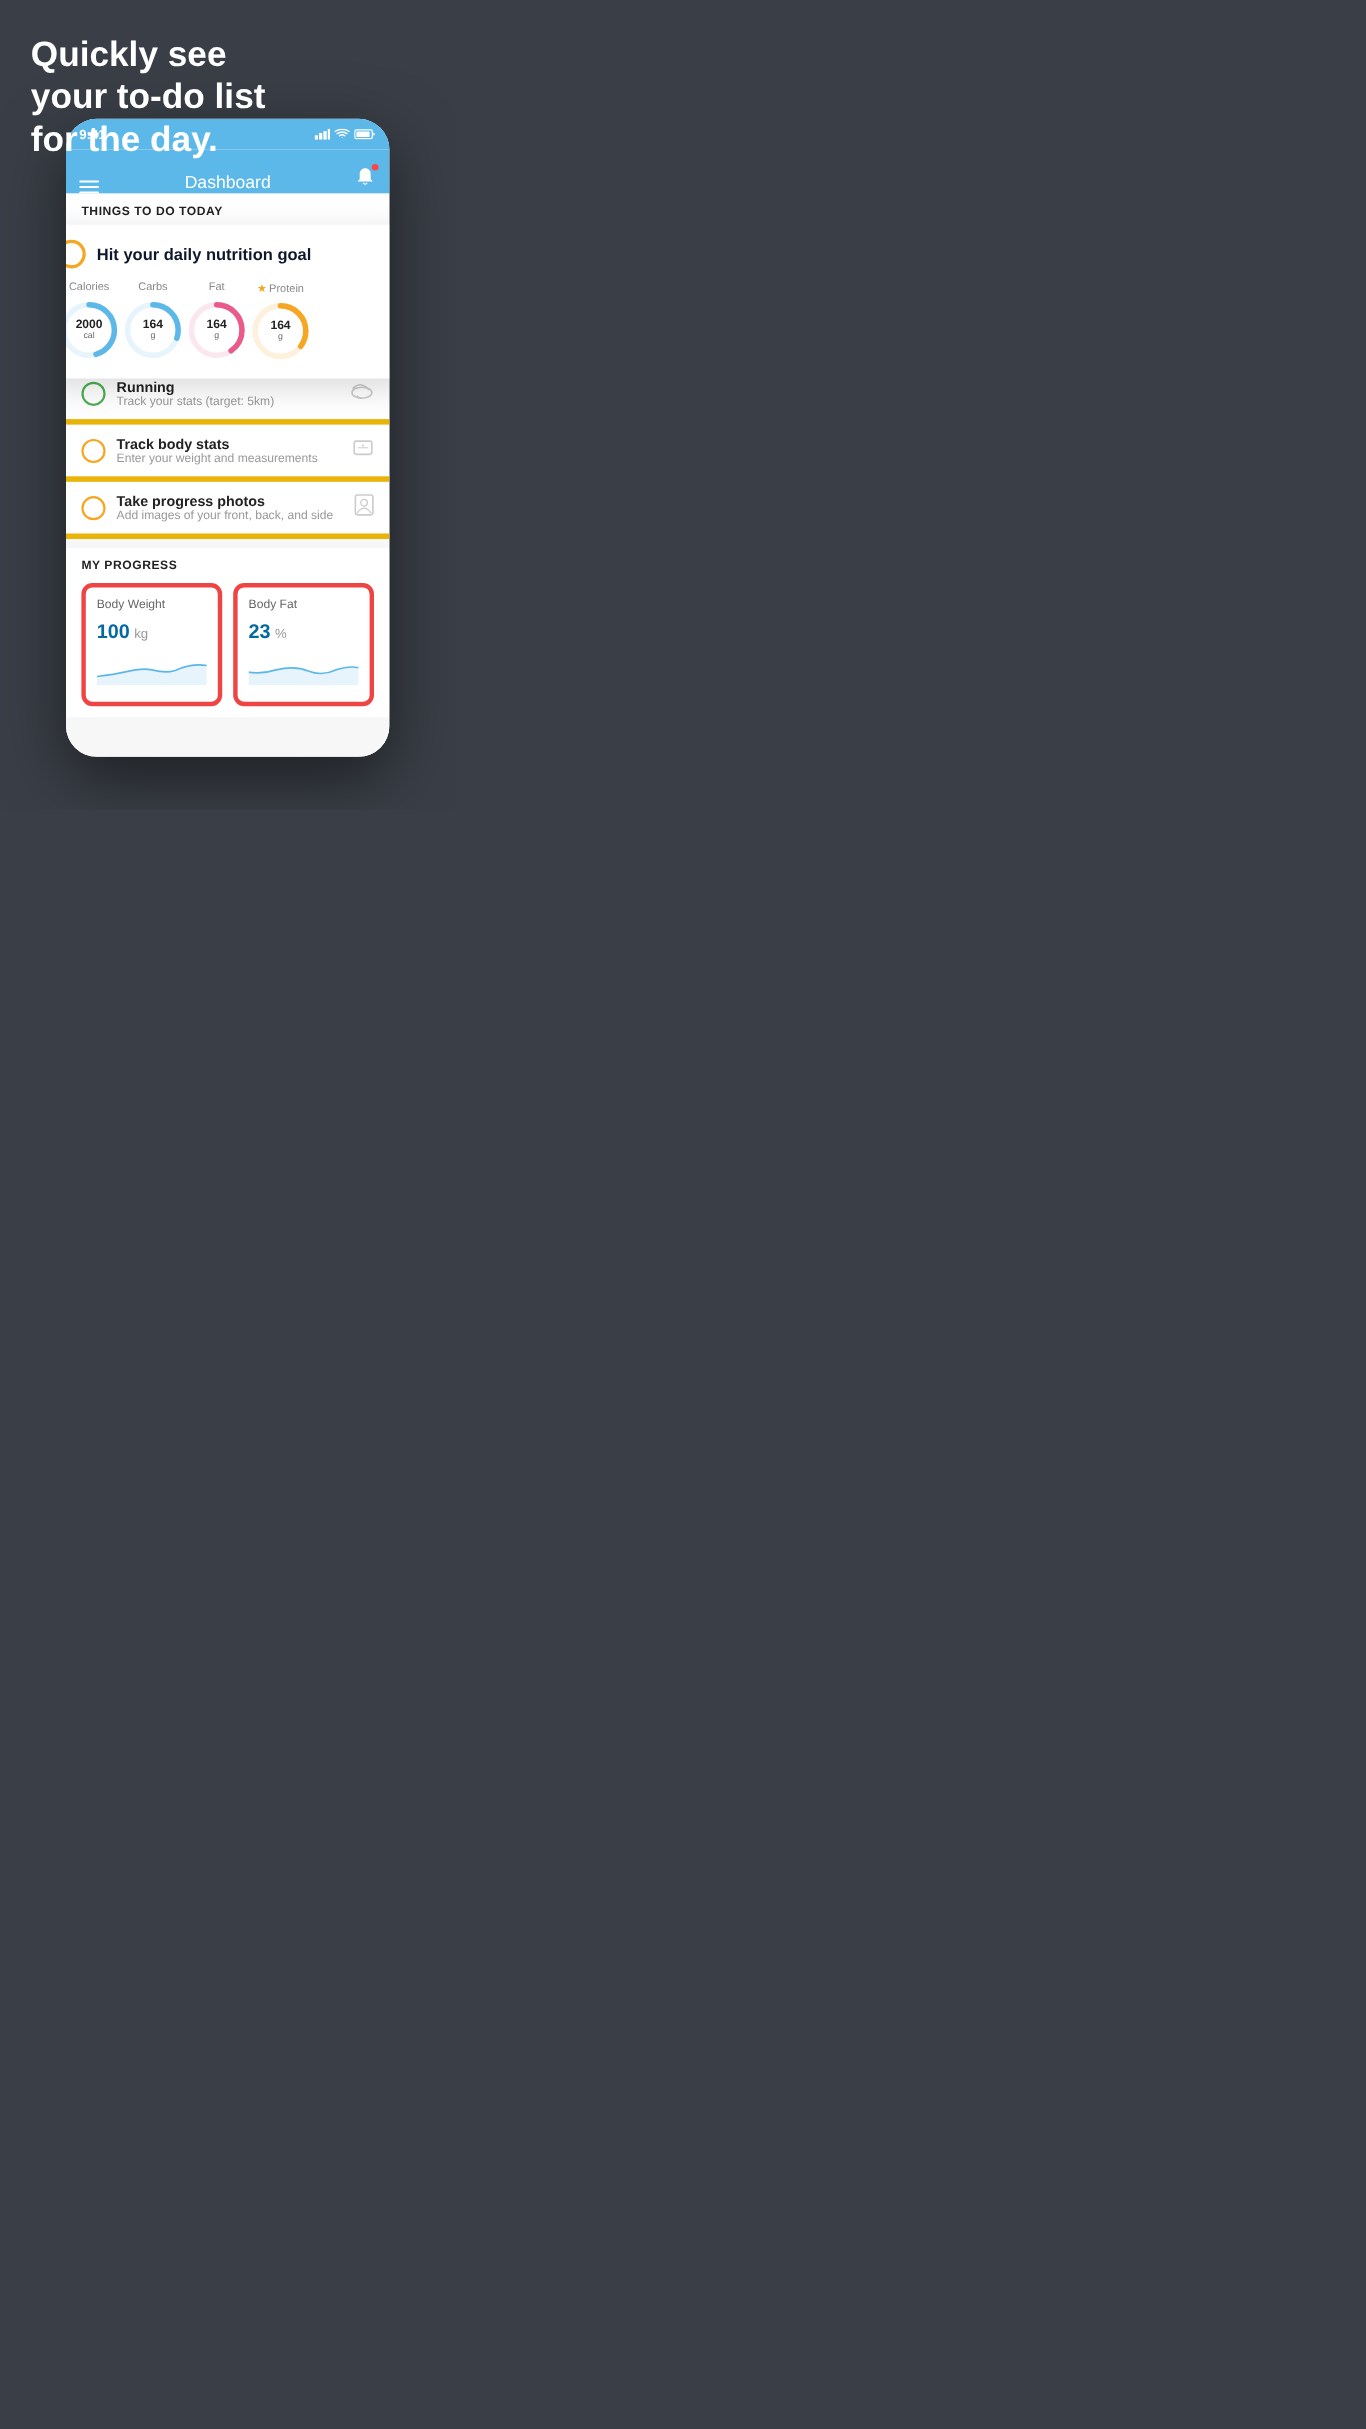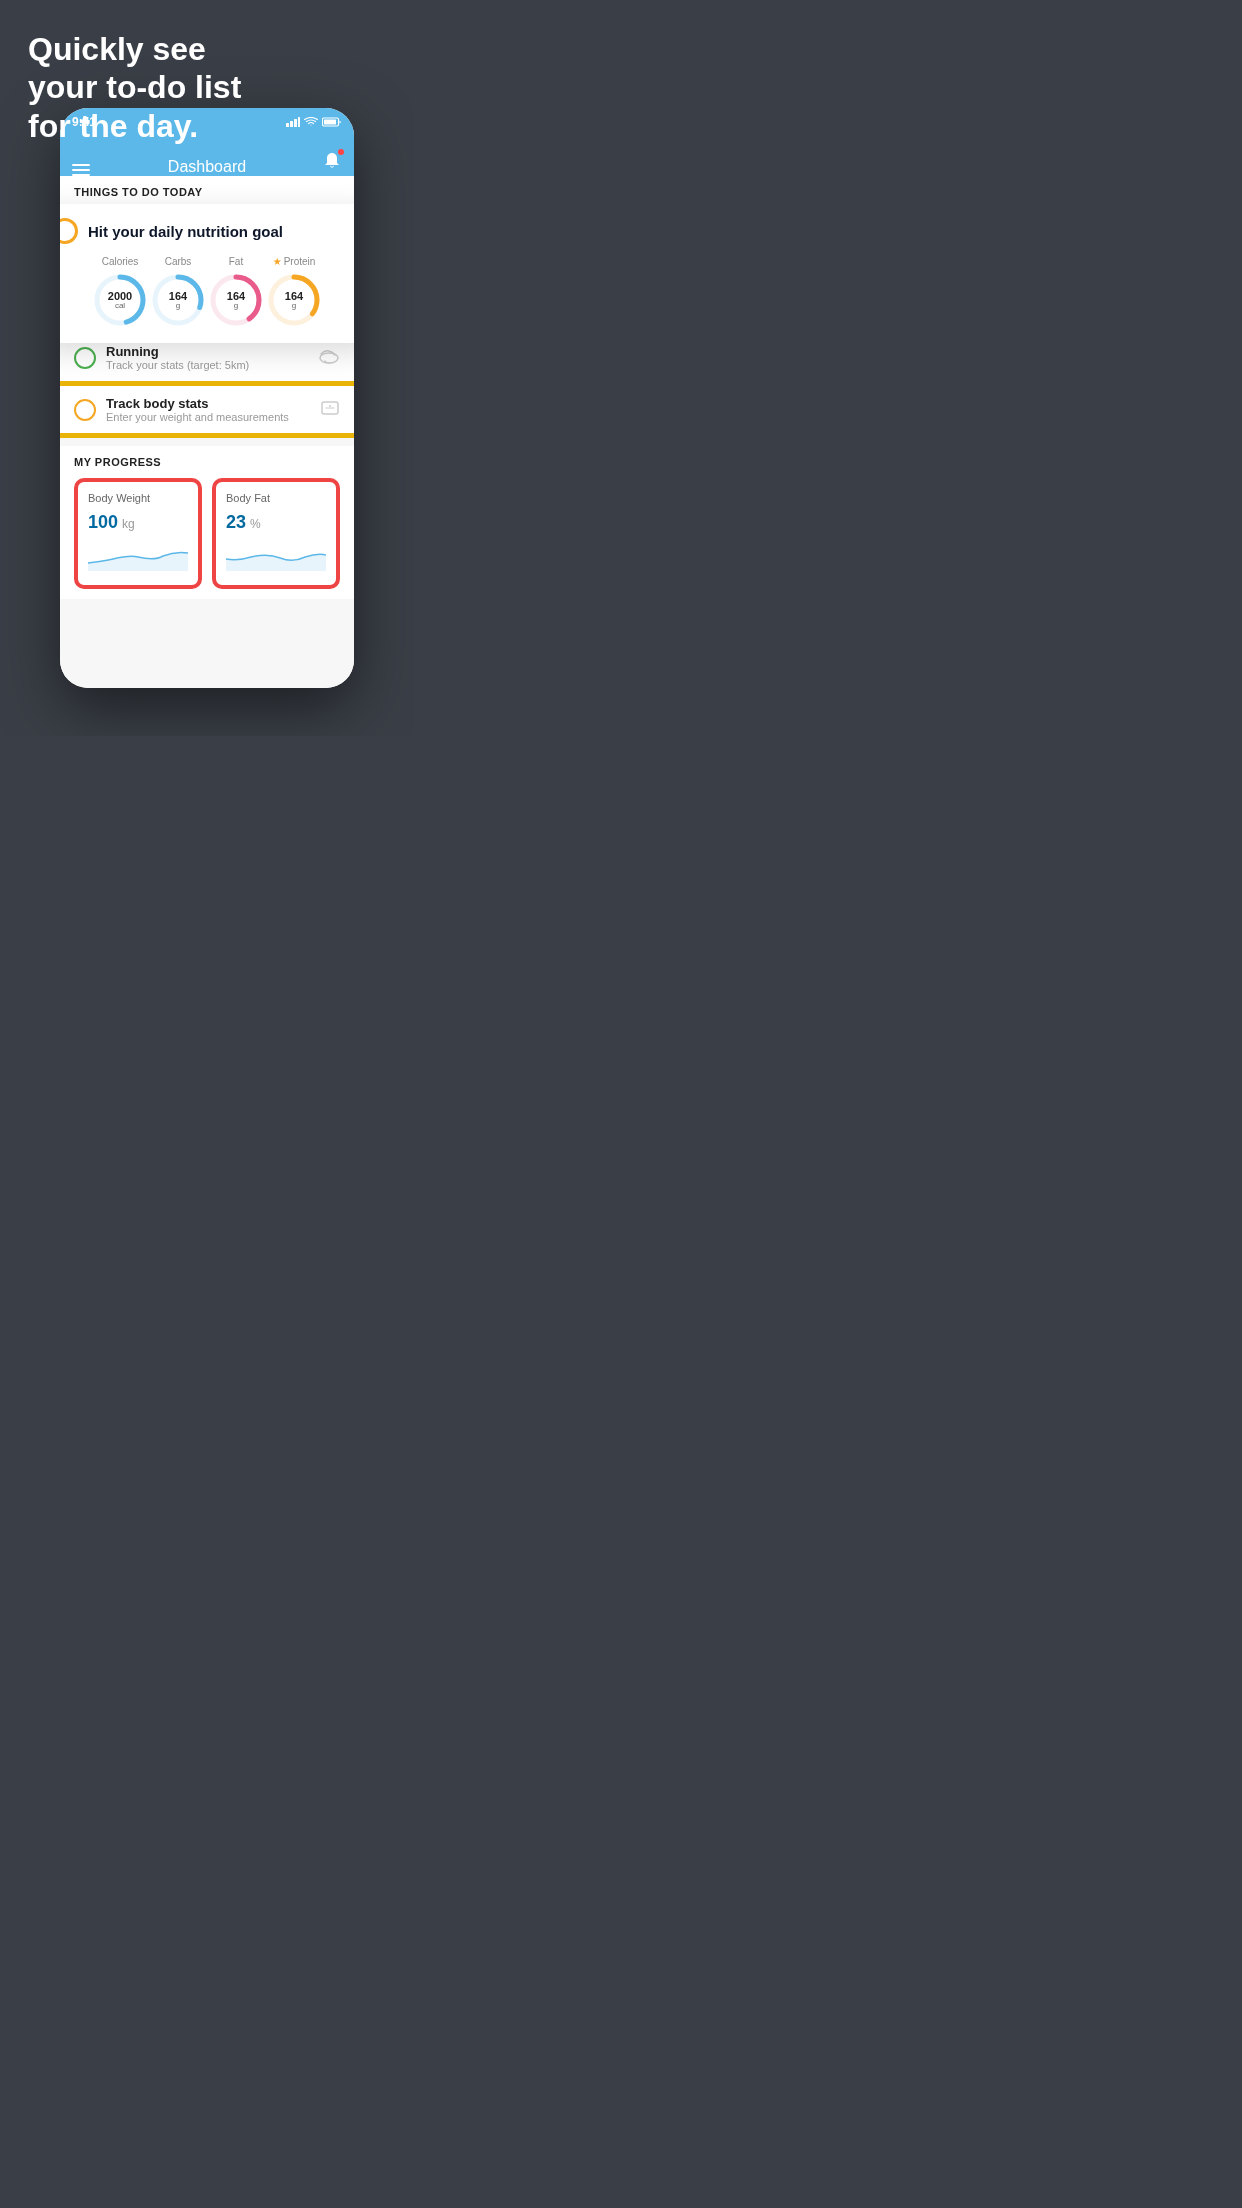--- a/index.html
+++ b/index.html
@@ -155,21 +155,21 @@
     }
 
     .card-title {
       font-size: 15px;
       font-weight: 600;
       color: #0f172a;
     }
 
     .nutrition-circles {
       display: flex;
-      justify-content: center;
+      justify-content: flex-start;
       align-items: flex-start;
     }
 
     .nutrition-item {
       display: flex;
       flex-direction: column;
       align-items: center;
       gap: 4px;
     }
 
@@ -475,20 +475,34 @@
         </div>
         <div class="todo-icon">
           <svg width="20" height="20" viewBox="0 0 20 20" fill="none">
             <rect x="2" y="4" width="16" height="12" rx="2" stroke="#ccc" stroke-width="1.5"></rect>
             <path d="M6 10 h8" stroke="#ccc" stroke-width="1" stroke-linecap="round"></path>
             <circle cx="10" cy="8" r="1" fill="#ccc"></circle>
           </svg>
         </div>
       </div>
 
+      <div class="todo-item">
+        <div class="todo-circle-yellow"></div>
+        <div class="todo-text">
+          <div class="todo-title">Take progress photos</div>
+          <div class="todo-subtitle">Add images of your front, back, and side</div>
+        </div>
+        <div class="todo-icon">
+          <svg width="18" height="20" viewBox="0 0 18 20" fill="none">
+            <rect x="1" y="1" width="16" height="18" rx="2" stroke="#ccc" stroke-width="1.5"></rect>
+            <circle cx="9" cy="8" r="3" stroke="#ccc" stroke-width="1.2"></circle>
+            <path d="M3 17 Q6 13 9 13 Q12 13 15 17" stroke="#ccc" stroke-width="1.2" fill="none" stroke-linecap="round"></path>
+          </svg>
+        </div>
+      </div>
 
     </div>
 
     <div class="progress-section">
       <div class="progress-header">MY PROGRESS</div>
       <div class="progress-cards">
 
         <div class="progress-card">
           <div class="progress-card-title">Body Weight</div>
           <div class="progress-value">

